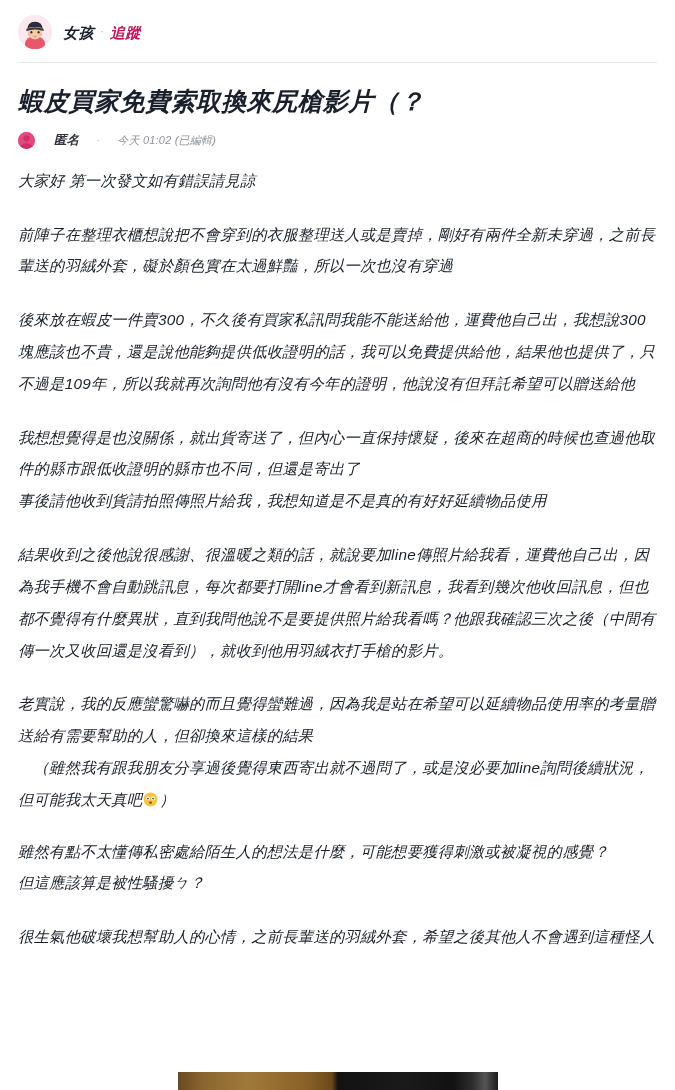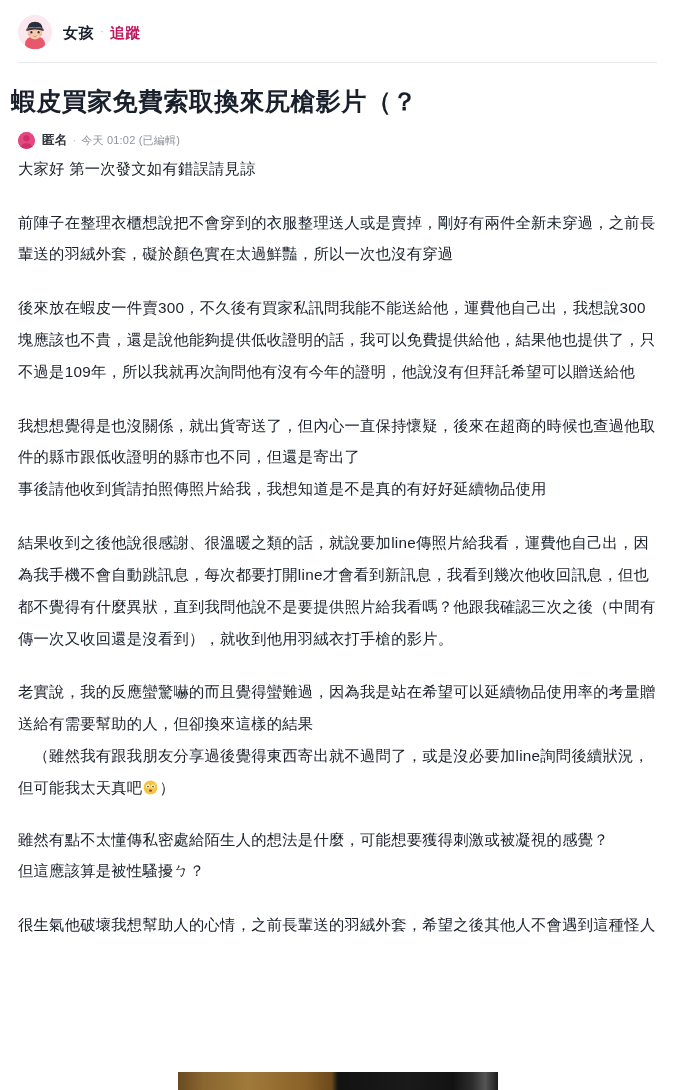--- a/index.html
+++ b/index.html
@@ -15,20 +15,21 @@
     color: #19202b;
     position: relative;
   }
 
   .page {
     width: 675px;
     height: 1090px;
     box-sizing: border-box;
     position: relative;
     overflow: hidden;
+    font-style: italic;
   }
 
   
   .board-header {
     display: flex;
     align-items: center;
     padding: 14px 18px 0 18px;
     height: 50px;
     box-sizing: border-box;
   }
@@ -74,29 +75,30 @@
     margin: 12px 18px 0 18px;
   }
 
   
   .post-title {
     font-size: 25px;
     font-weight: bold;
     line-height: 1.35;
     letter-spacing: .4px;
     color: #19202b;
-    padding: 22px 18px 0 11px;
+    padding: 22px 18px 0 18px;
     margin: 0;
   }
 
   
   .post-meta {
     display: flex;
     align-items: center;
     padding: 13px 18px 0 18px;
+    gap: 12px;
   }
   .meta-avatar {
     width: 17px;
     height: 17px;
     border-radius: 50%;
     background: #e5487f;
     margin-right: 7px;
     flex: 0 0 auto;
     position: relative;
     overflow: hidden;
@@ -115,21 +117,21 @@
   }
   .meta-time {
     font-size: 11px;
     color: #8e949d;
     letter-spacing: .2px;
   }
 
   
   .post-body {
     padding: 0 18px;
-    margin-top: 4px;
+    margin-top: 16px;
   }
   .para {
     font-size: 15.3px;
     line-height: 2.08;
     letter-spacing: .25px;
     color: #19202b;
     margin: 0 0 22px 0;
     white-space: pre-wrap;
     word-break: break-word;
   }

